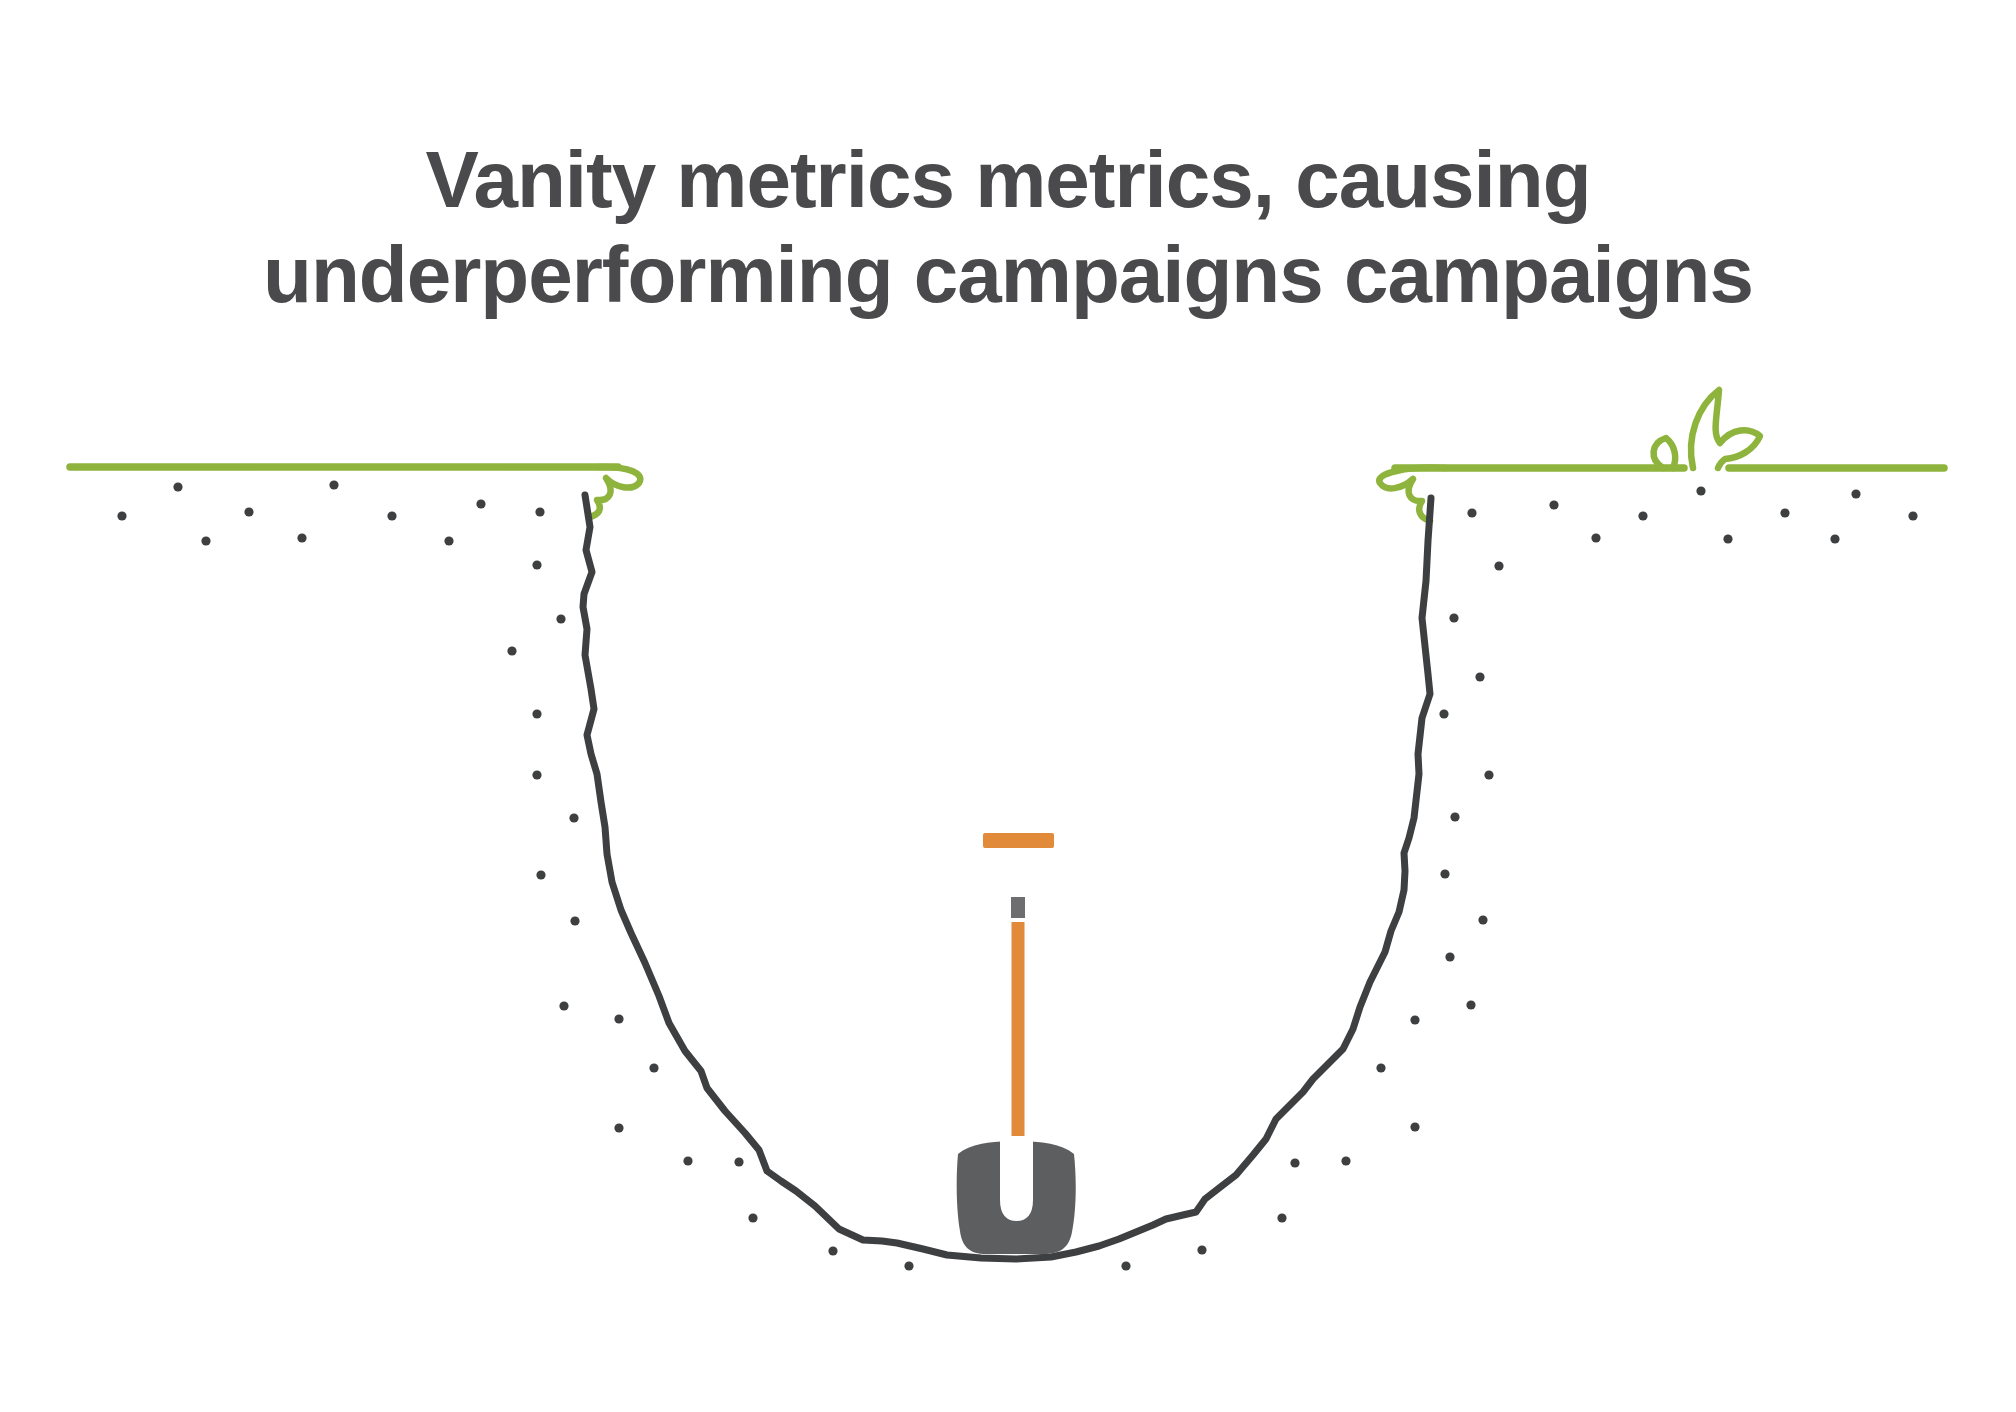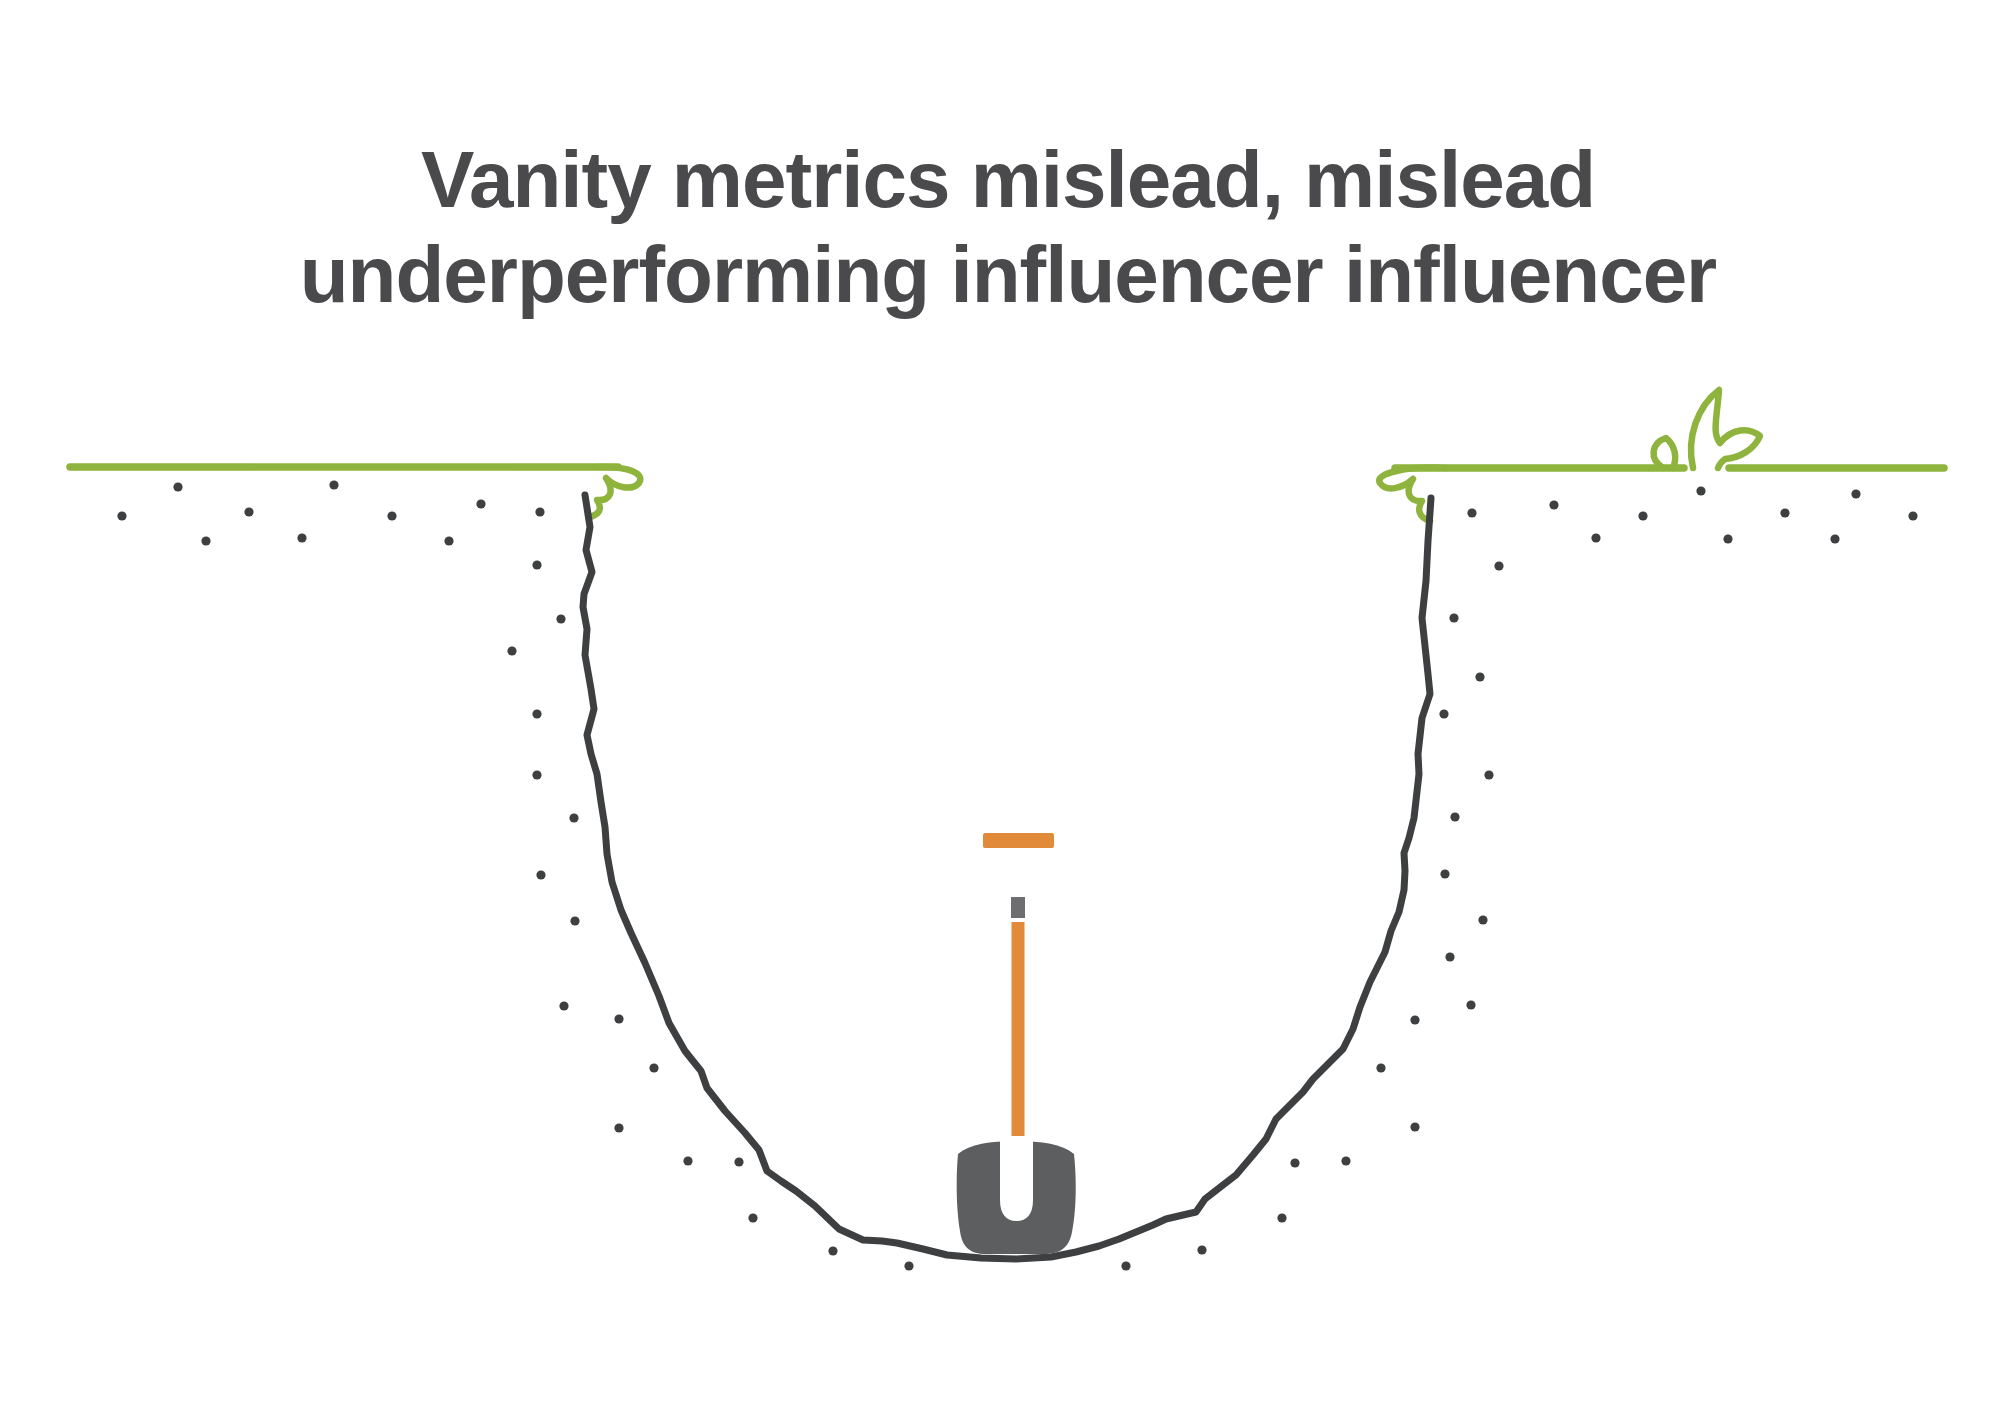--- a/index.html
+++ b/index.html
@@ -33,22 +33,22 @@
   }
   .grass-stroke { fill: none; stroke-linecap: round; stroke-linejoin: round; }
   .outline-stroke { fill: none; stroke-linecap: round; stroke-linejoin: round; }
 </style>
 </head>
 <body>
 
 <div class="canvas">
 
   <div class="title" style="color: rgb(74, 74, 76);">
-    <span class="line">Vanity metrics mislead, mislead</span>
-    <span class="line">underperforming influencer influencer</span>
+    <span class="line">Vanity metrics metrics, causing</span>
+    <span class="line">underperforming campaigns campaigns</span>
   </div>
 
   <svg class="illustration" viewBox="0 0 2016 1412" xmlns="http://www.w3.org/2000/svg">
 
     <path class="grass-stroke" stroke-width="7.5" d="M 70 467 L 618 467" stroke="#8fb43d"></path>
 
     <path class="grass-stroke" stroke-width="6.5" d="M 598 467 C 630 466 645 474 639 483 C 632 491 616 488 606 478 C 615 492 610 501 597 500 C 603 509 599 515 589 517" stroke="#8fb43d"></path>
 
     <path class="grass-stroke" stroke-width="7.5" d="M 1395 468 L 1684 468" stroke="#8fb43d"></path>
 

